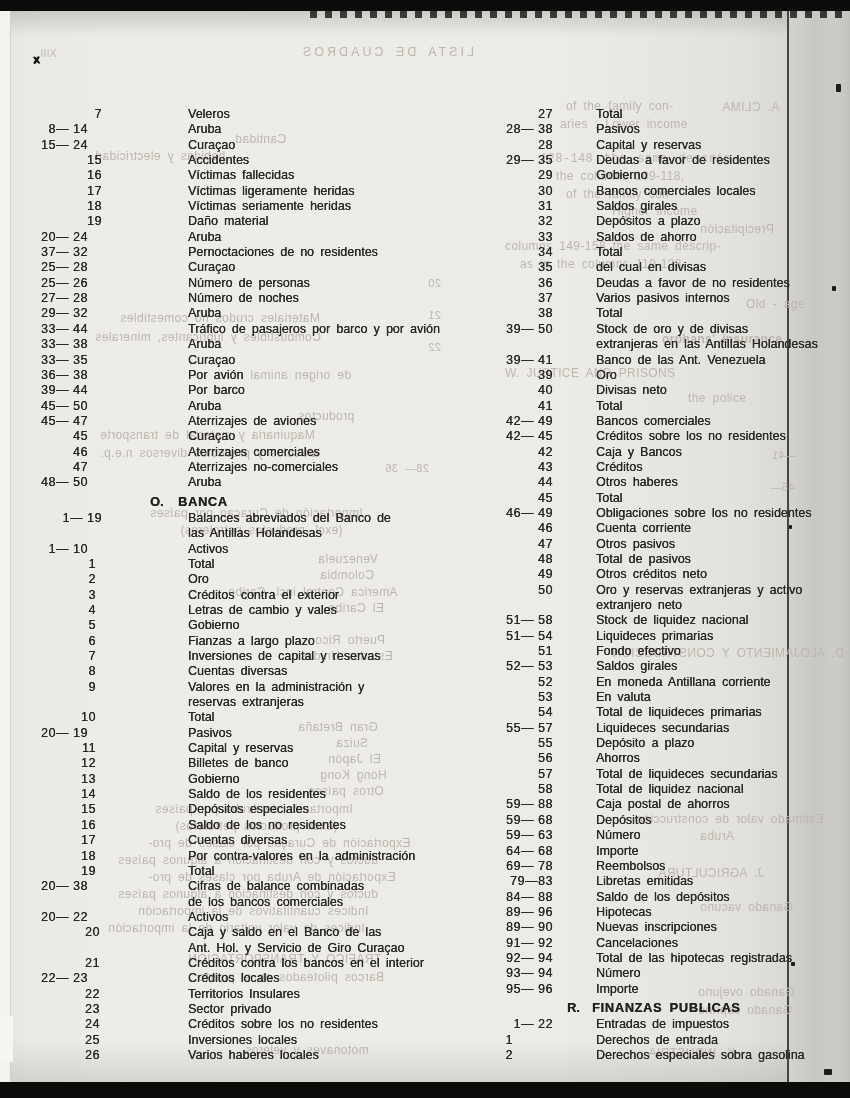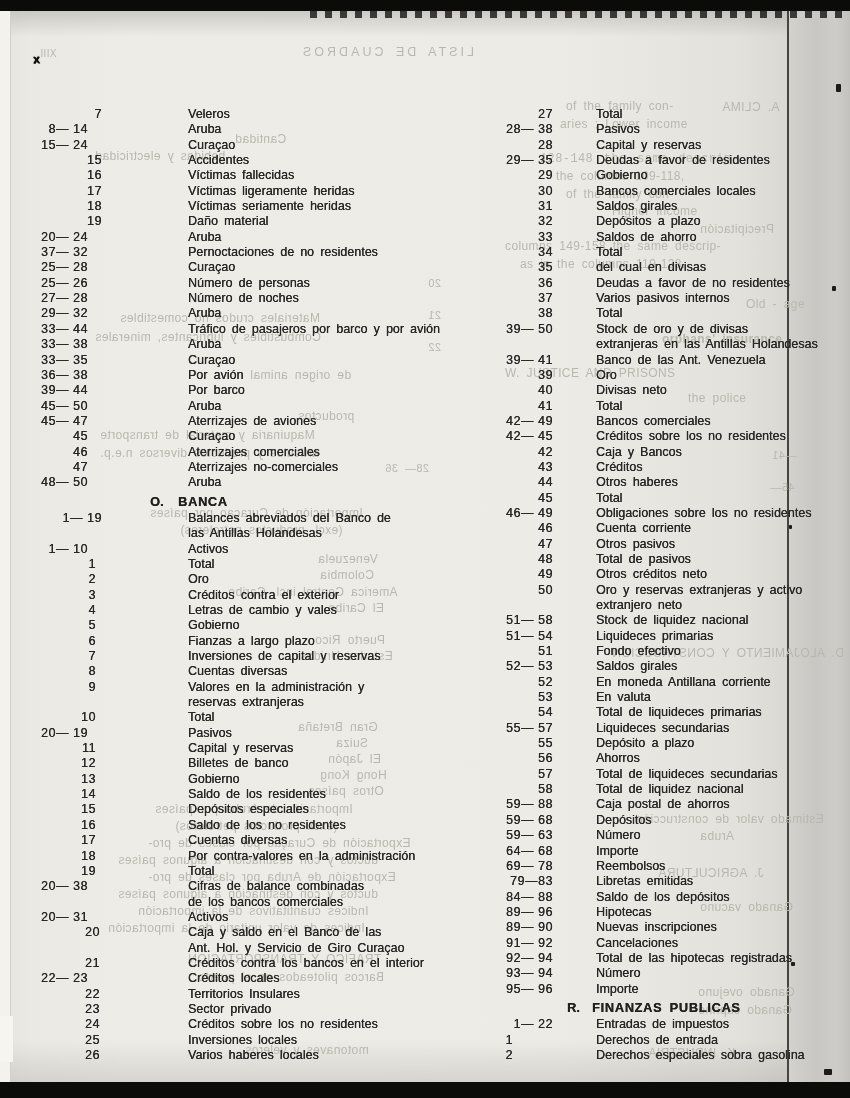--- a/index.html
+++ b/index.html
@@ -337,21 +337,21 @@
       </div>
       <div class="row">
         <span class="num">20— 38</span>
         <span class="desc">Cifras de balance combinadas</span>
       </div>
       <div class="row">
         <span class="num"></span>
         <span class="desc">de los bancos comerciales</span>
       </div>
       <div class="row">
-        <span class="num">20— 31</span>
+        <span class="num">20— 22</span>
         <span class="desc">Activos</span>
       </div>
       <div class="row">
         <span class="num" style="transform: translateX(12px);">20</span>
         <span class="desc">Caja y saldo en el Banco de las</span>
       </div>
       <div class="row">
         <span class="num"></span>
         <span class="desc">Ant. Hol. y Servicio de Giro Curaçao</span>
       </div>

